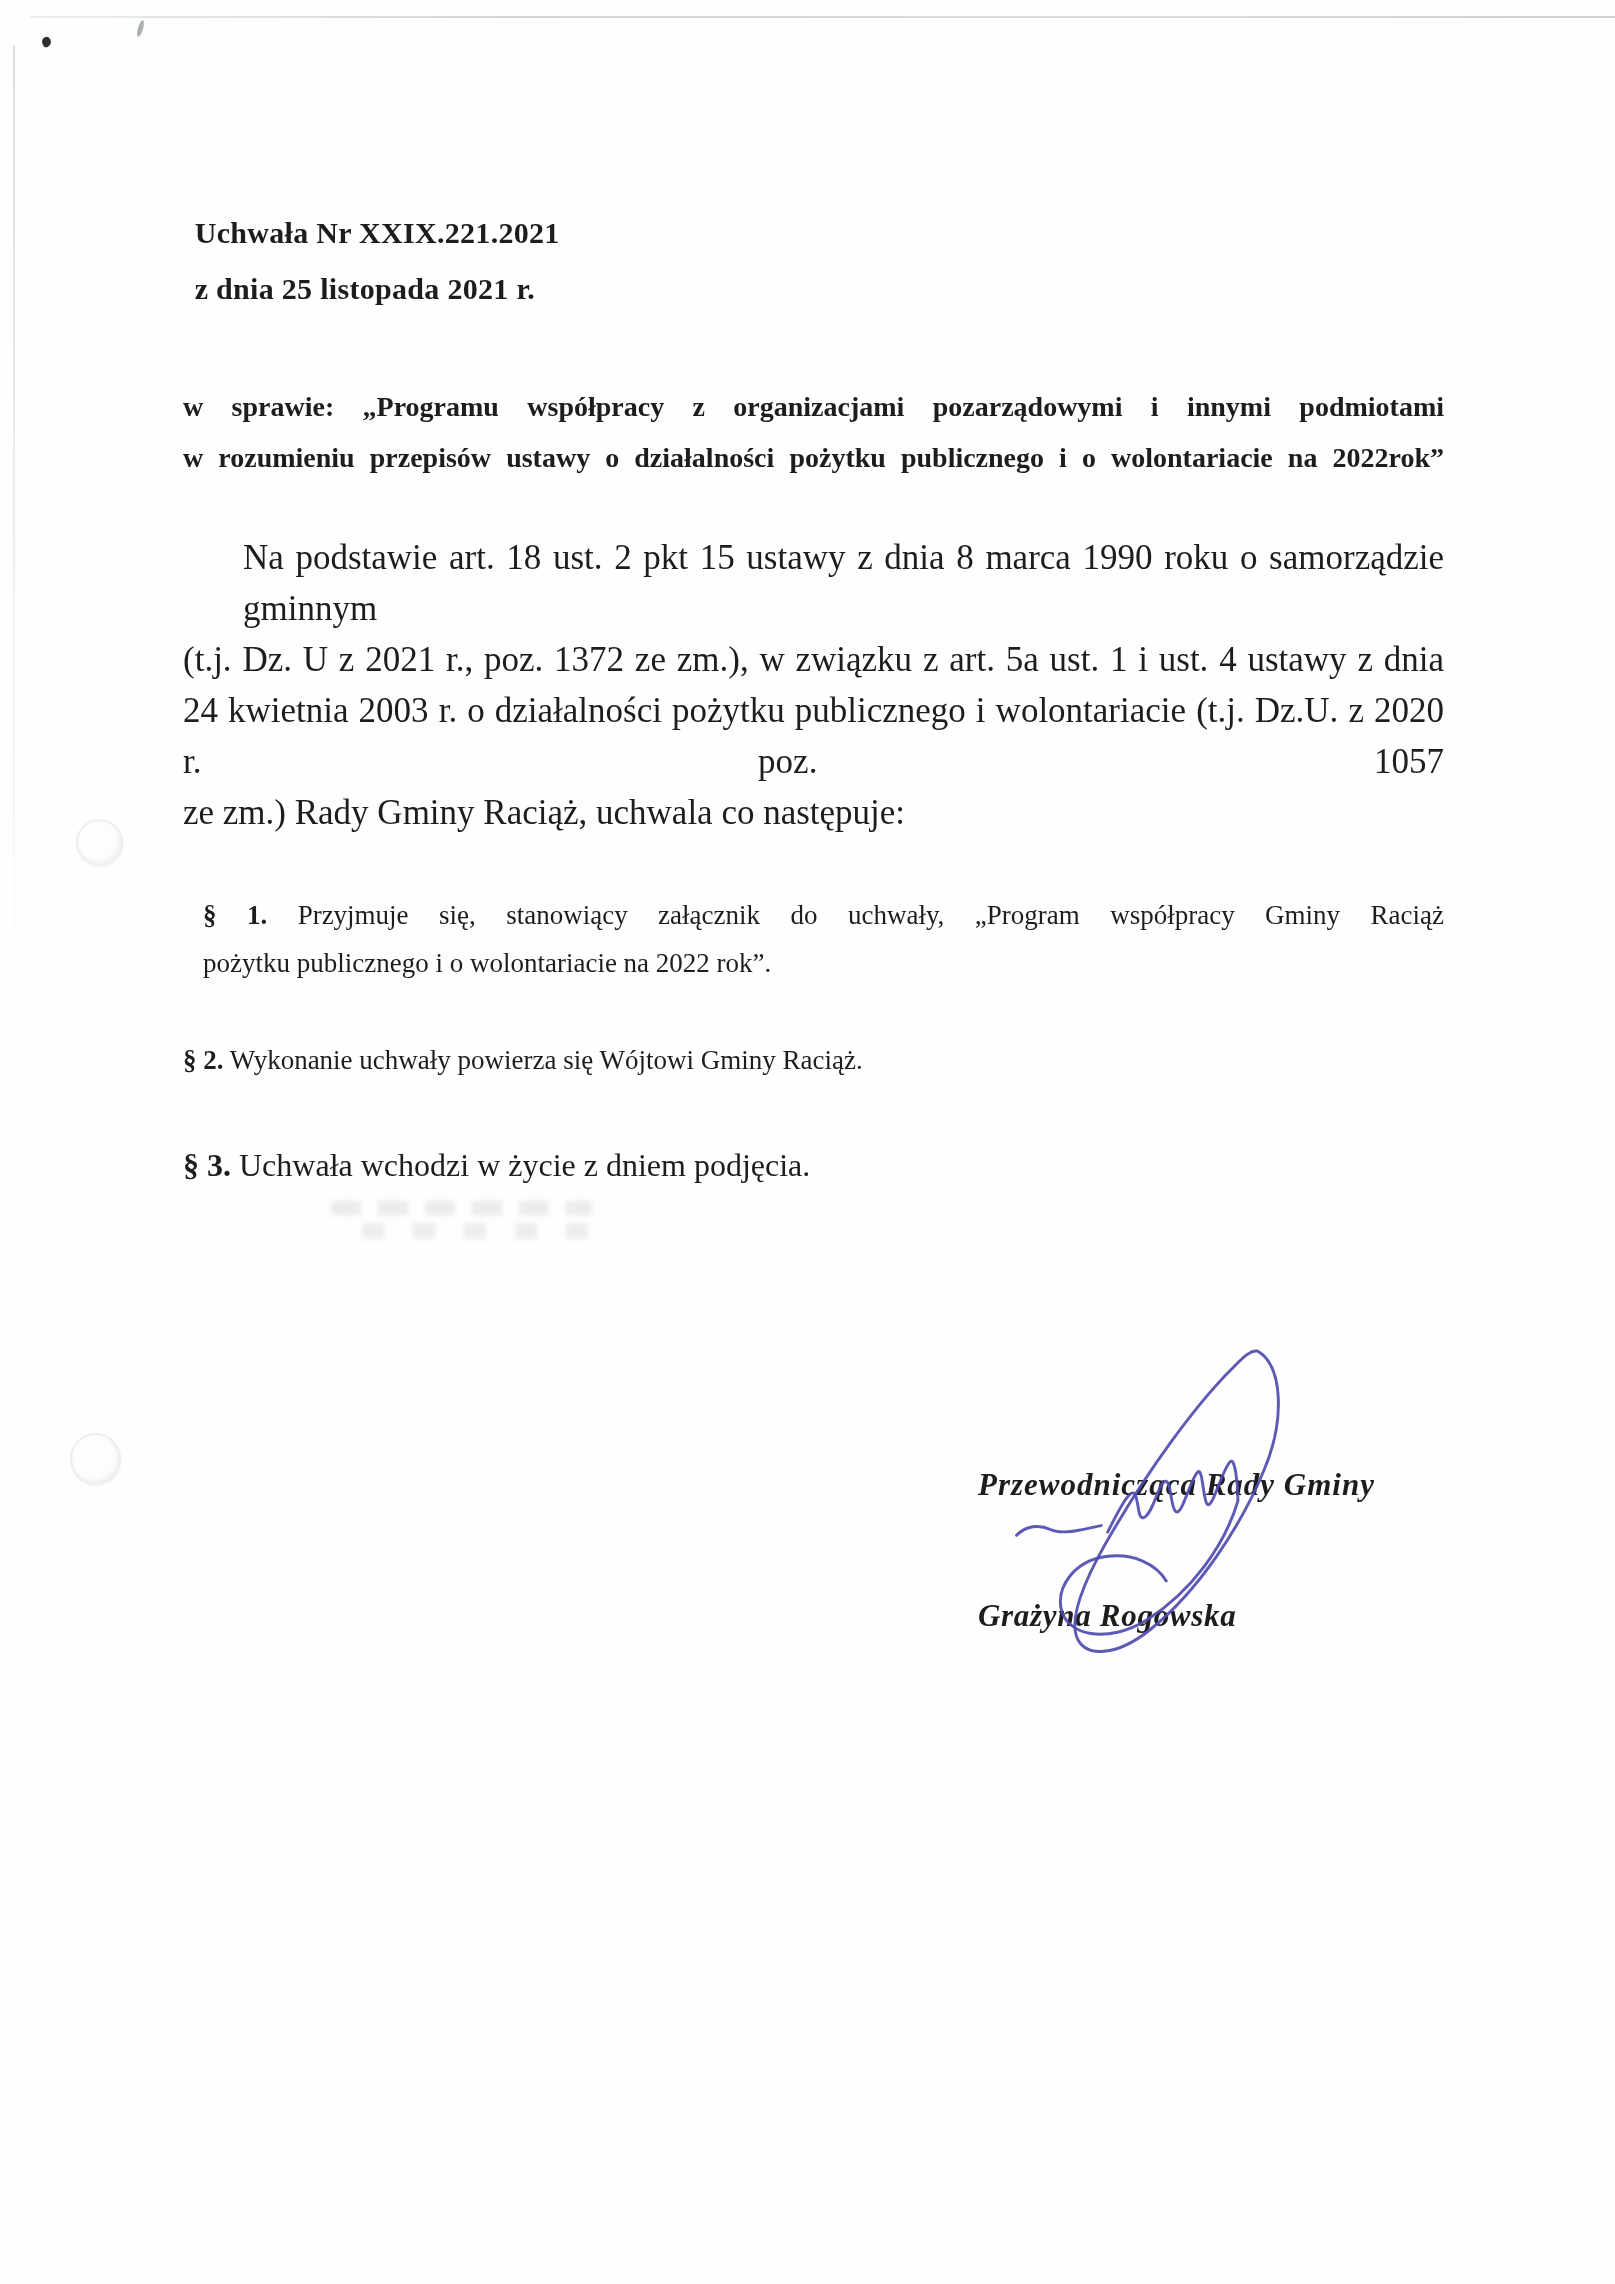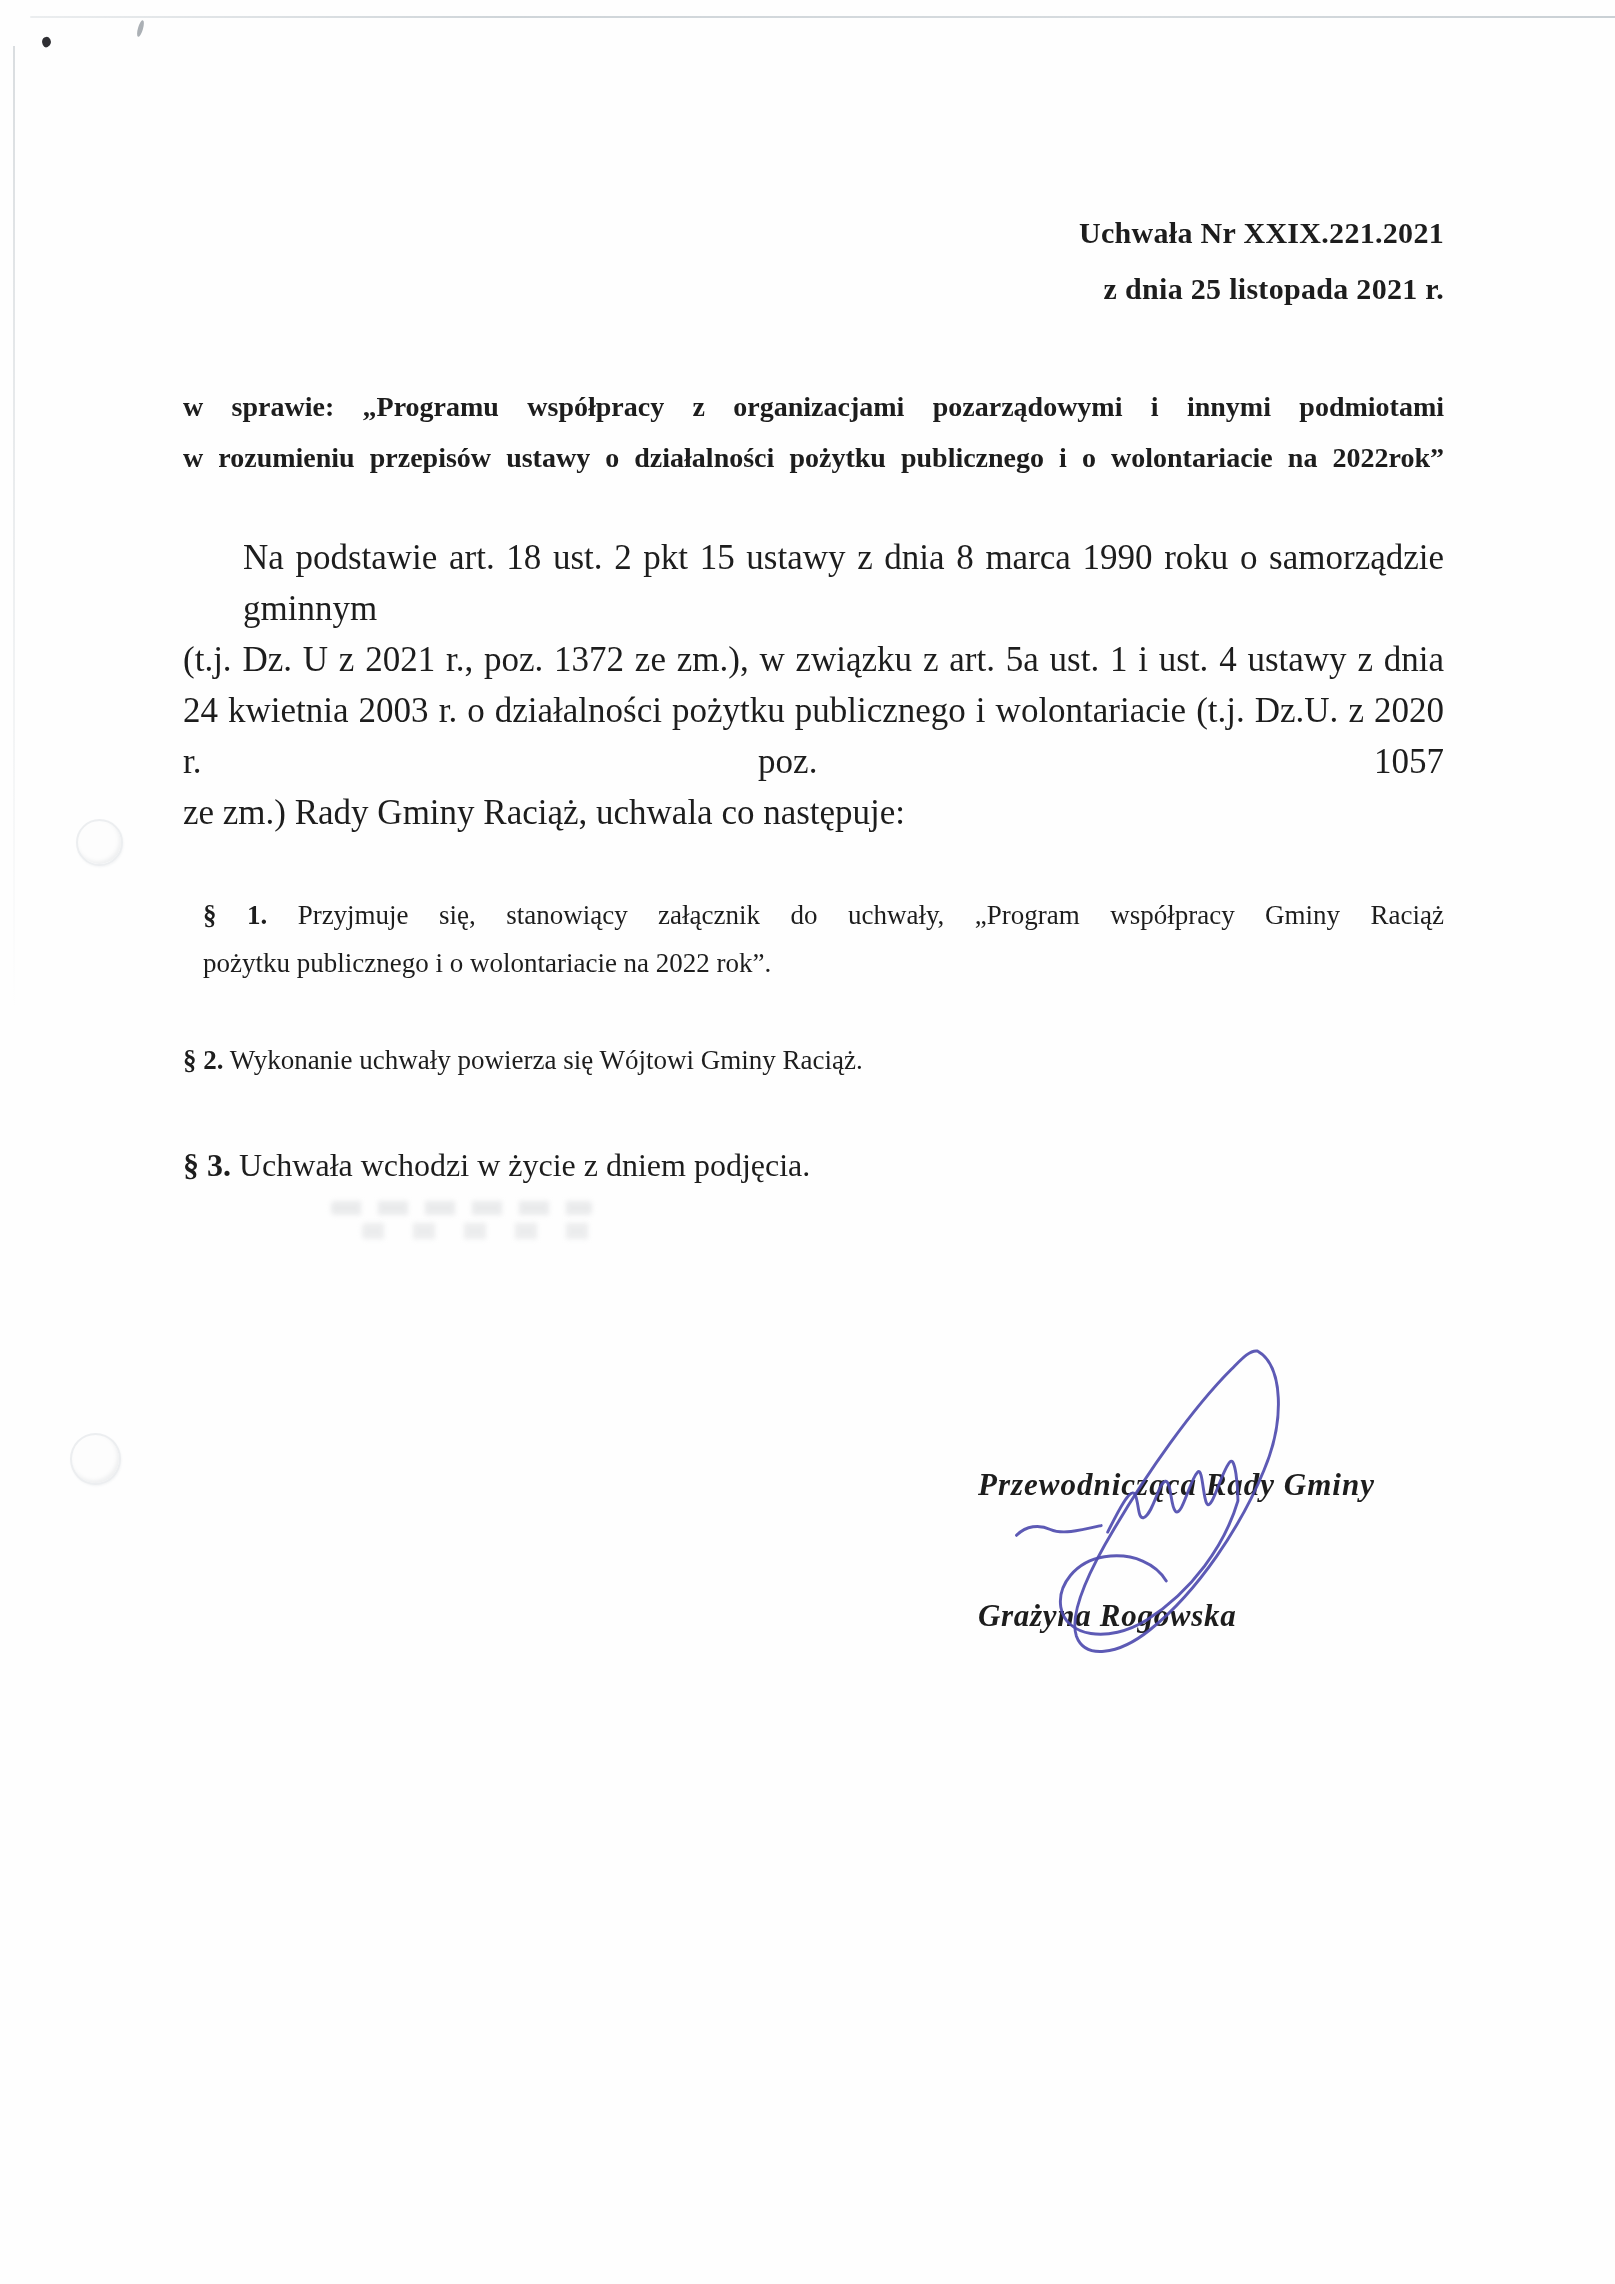--- a/index.html
+++ b/index.html
@@ -42,21 +42,21 @@
     background:repeating-linear-gradient(90deg,#d6d8da 0 30px, rgba(255,255,255,0) 30px 47px);
   }
   .ghost-2{
     left:362px;top:1223px;width:254px;height:15.6px;
     background:repeating-linear-gradient(90deg,#dadcde 0 22px, rgba(255,255,255,0) 22px 51px);
   }
   
   .content{position:absolute;left:183px;top:0;width:1261px;}
   .title-block{
     margin:205px 0 0 11.7px;
-    text-align:right;
+    text-align:left;
     font-weight:bold;
     font-size:30px;
     line-height:56px;
     letter-spacing:0.3px;
   }
   .subject{margin-top:64px;font-weight:bold;font-size:28px;line-height:51px;}
   .preamble{margin-top:49px;font-size:35px;line-height:51px;}
   .section-1{margin-top:53px;font-size:27px;line-height:48px;margin-left:20px;}
   .section-2{margin-top:48px;font-size:27px;line-height:51px;}
   .section-3{margin-top:54px;font-size:32px;line-height:51px;}

